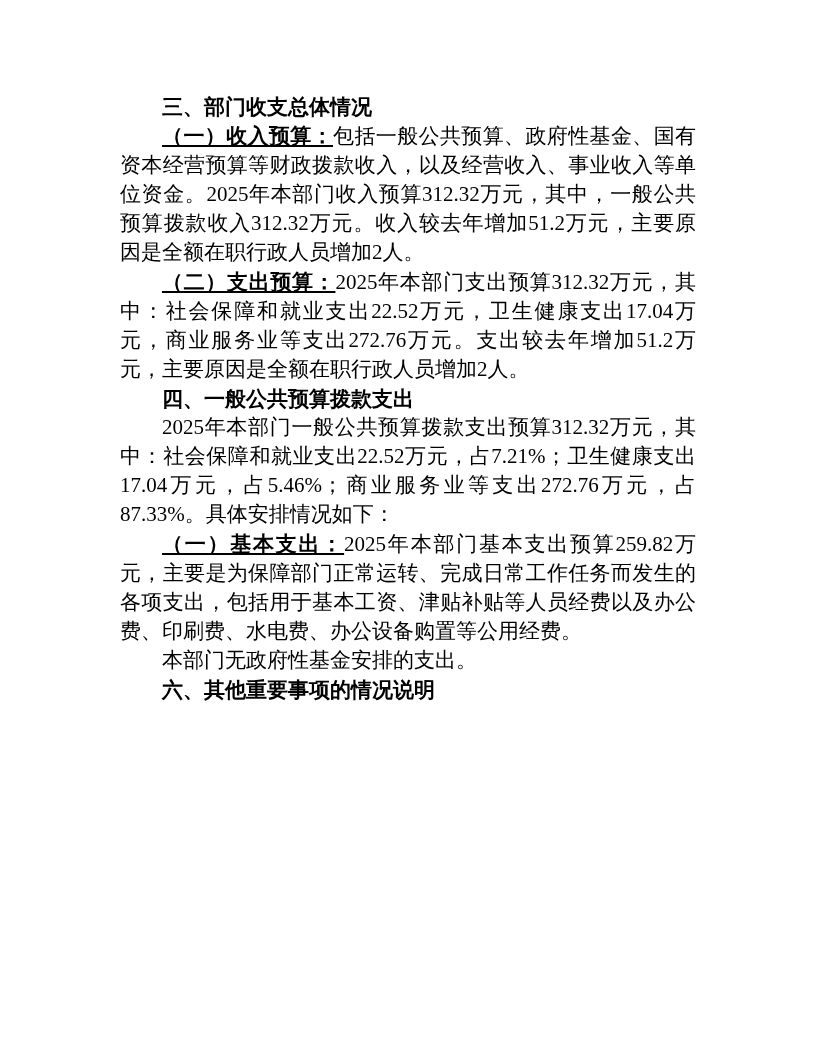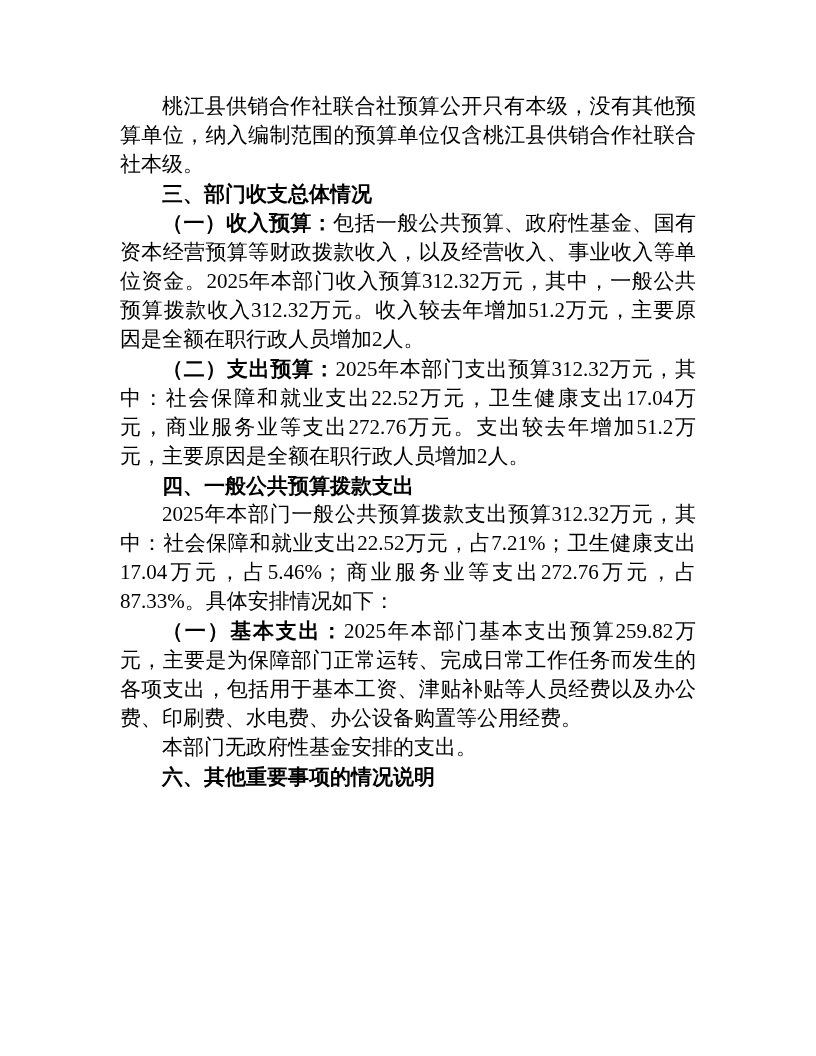--- a/index.html
+++ b/index.html
@@ -31,28 +31,28 @@
     text-align: justify;
   }
   .doc-body p.heading {
     font-family: "Liberation Sans", "DejaVu Sans", sans-serif;
     font-weight: bold;
     text-align: left;
   }
   .doc-body .lead {
     font-family: "Liberation Sans", "DejaVu Sans", sans-serif;
     font-weight: bold;
+    text-decoration: underline;
   }
 </style>
 </head>
 <body>
 
 <div class="page" style="background: rgb(255, 255, 255);">
   <div class="doc-body" id="doc-body" style="color: rgb(0, 0, 0);">
-  <p class="body-para"><span class="para-text">桃江县供销合作社联合社预算公开只有本级，没有其他预算单位，纳入编制范围的预算单位仅含桃江县供销合作社联合社本级。</span></p>
 
   <p class="heading"><span class="para-text">三、部门收支总体情况</span></p>
 
   <p class="body-para"><b class="lead">（一）收入预算：</b><span class="para-text">包括一般公共预算、政府性基金、国有资本经营预算等财政拨款收入，以及经营收入、事业收入等单位资金。2025年本部门收入预算312.32万元，其中，一般公共预算拨款收入312.32万元。收入较去年增加51.2万元，主要原因是全额在职行政人员增加2人。</span></p>
 
   <p class="body-para"><b class="lead">（二）支出预算：</b><span class="para-text">2025年本部门支出预算312.32万元，其中：社会保障和就业支出22.52万元，卫生健康支出17.04万元，商业服务业等支出272.76万元。支出较去年增加51.2万元，主要原因是全额在职行政人员增加2人。</span></p>
 
   <p class="heading"><span class="para-text">四、一般公共预算拨款支出</span></p>
 
   <p class="body-para"><span class="para-text">2025年本部门一般公共预算拨款支出预算312.32万元，其中：社会保障和就业支出22.52万元，占7.21%；卫生健康支出17.04万元，占5.46%；商业服务业等支出272.76万元，占87.33%。具体安排情况如下：</span></p>

